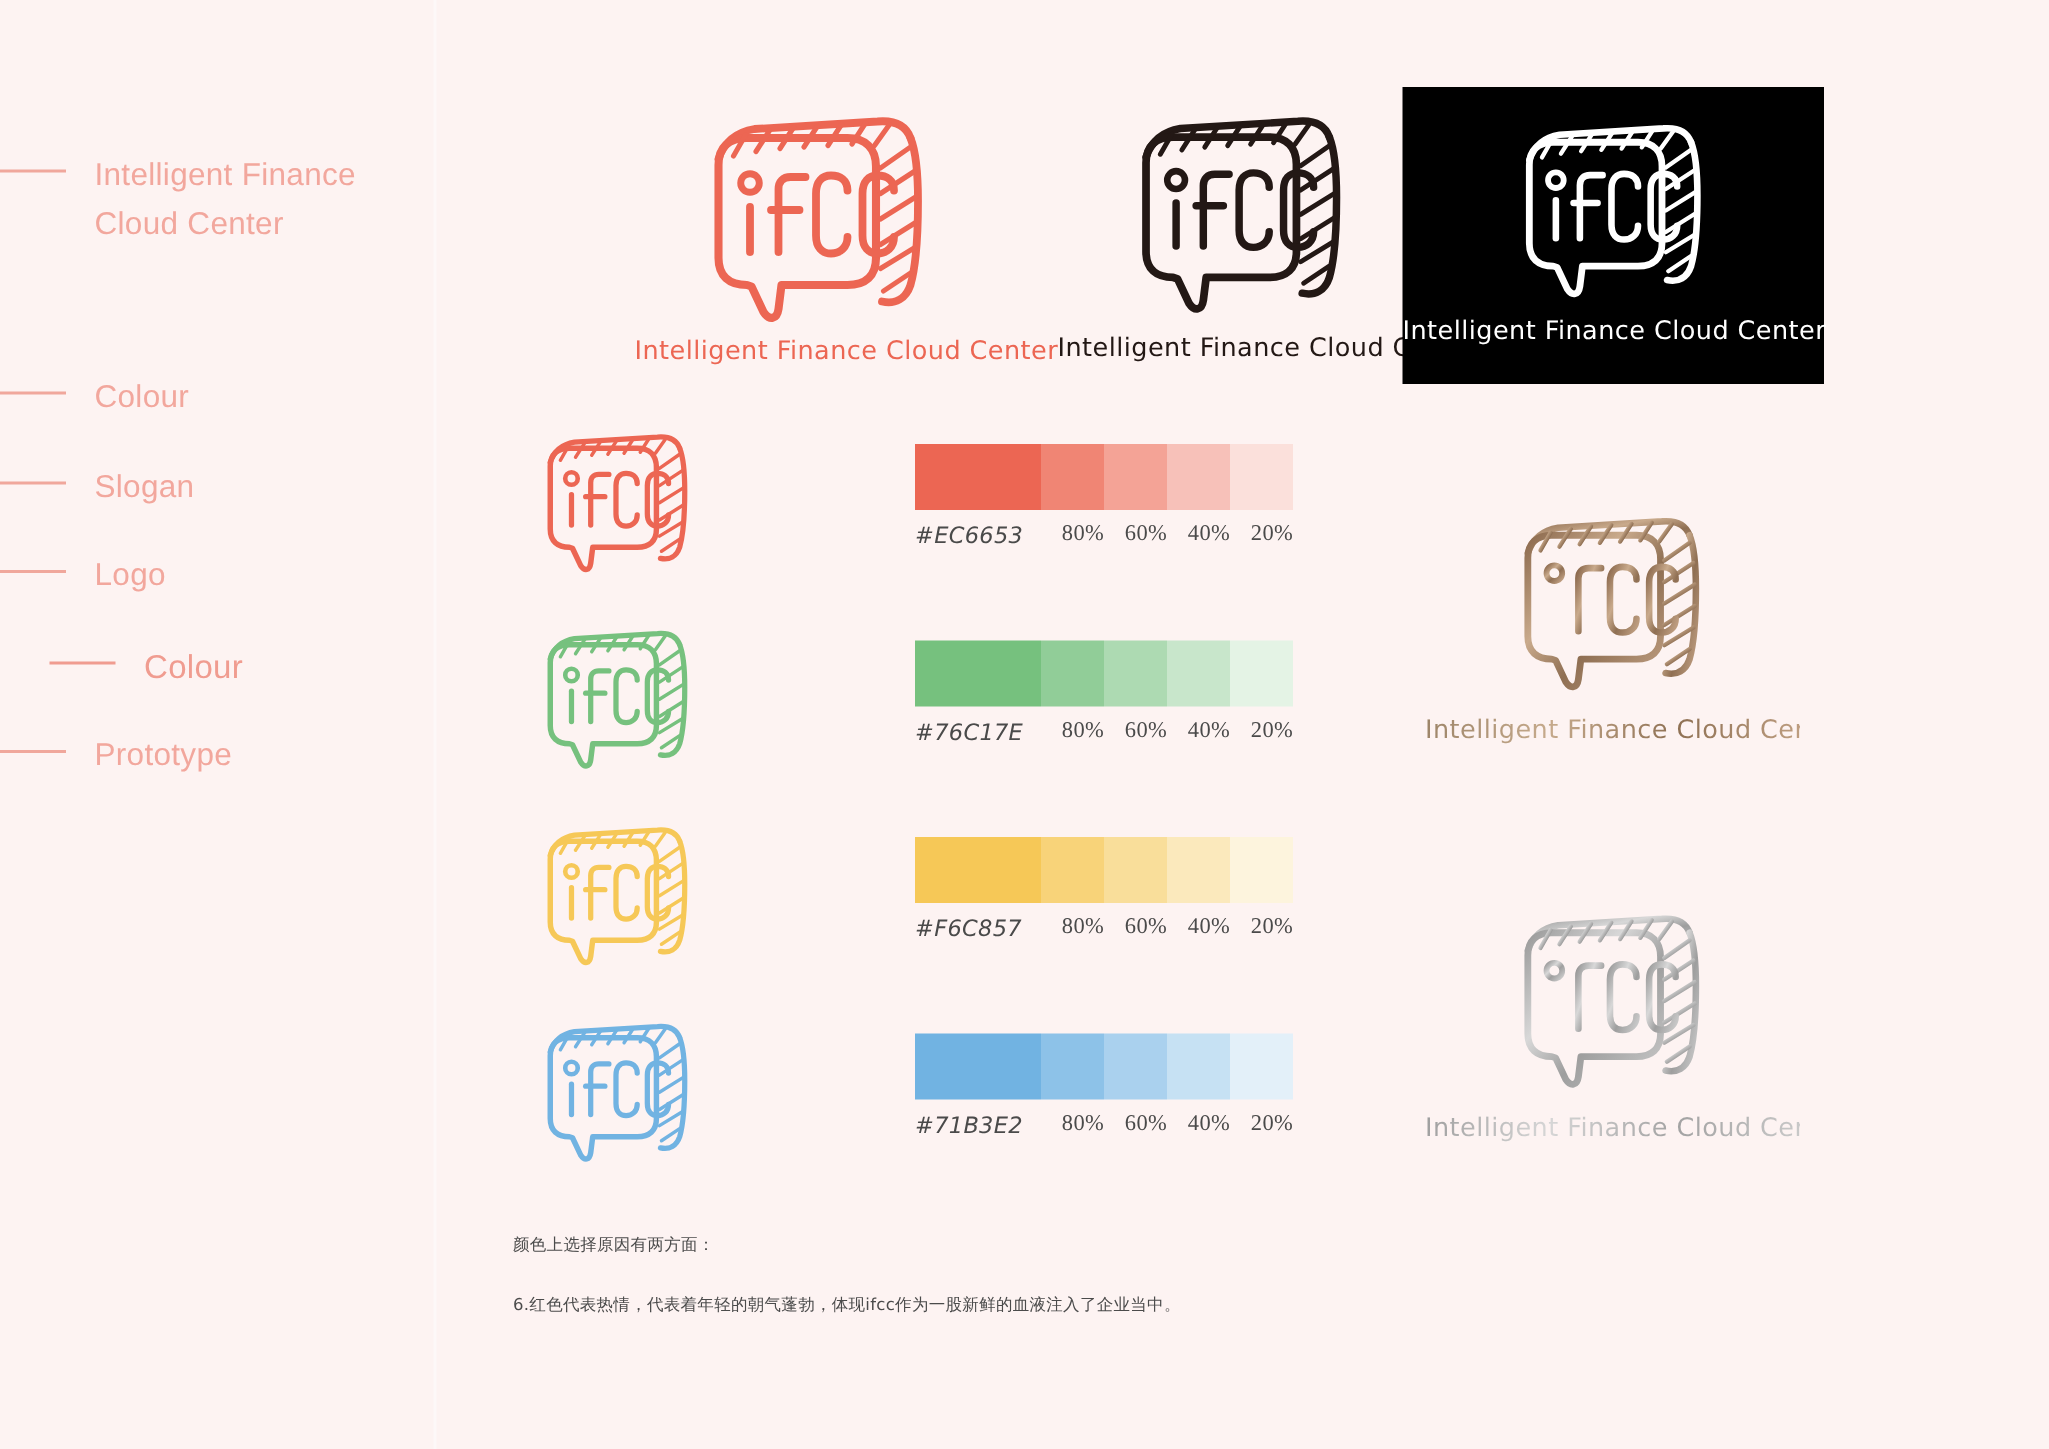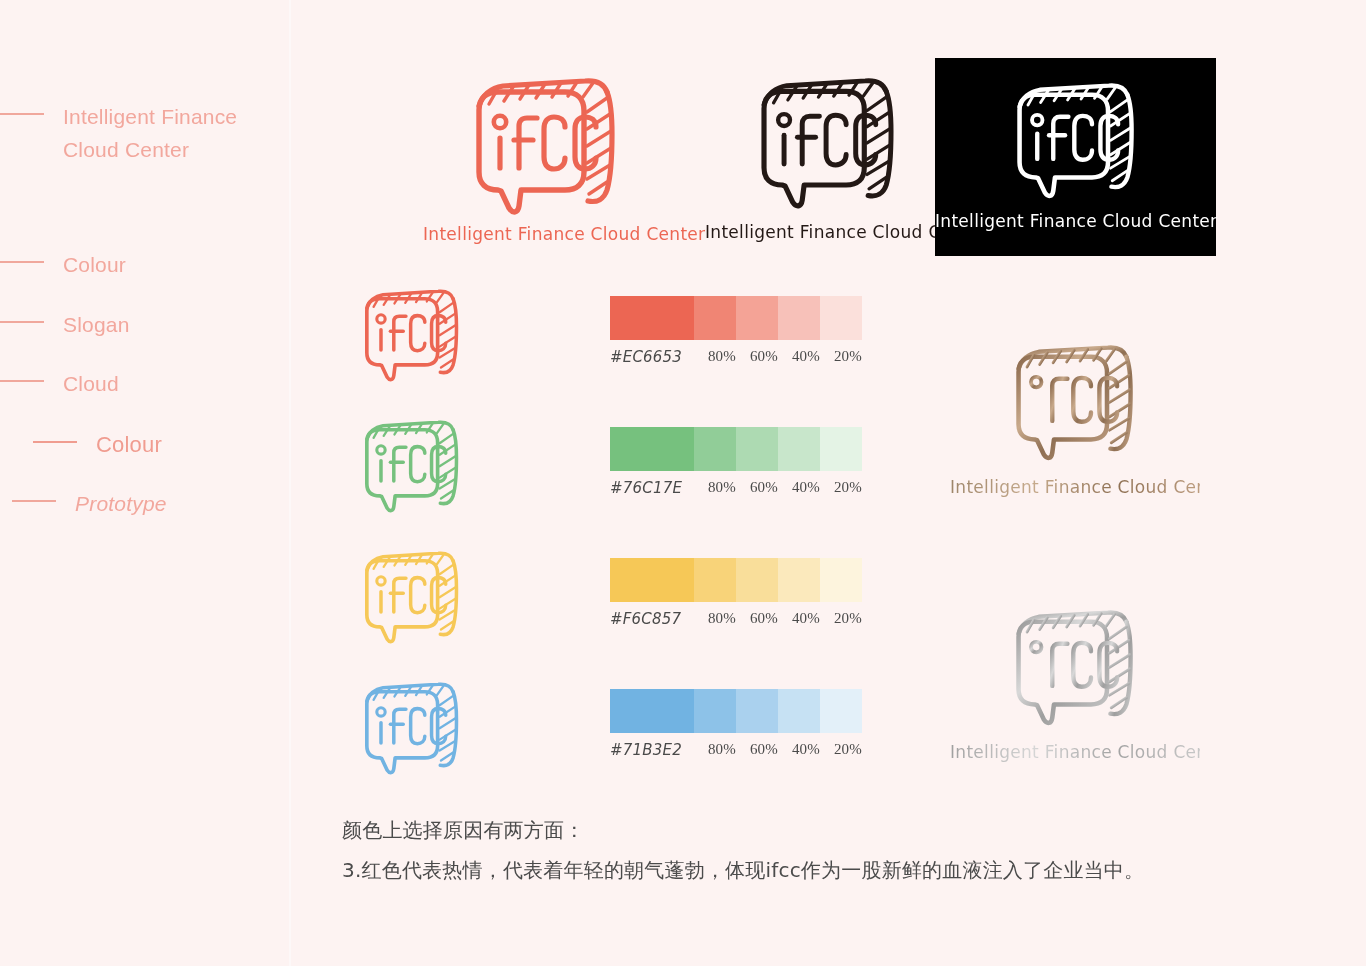--- a/index.html
+++ b/index.html
@@ -115,21 +115,21 @@
   
   #notes {
     position: absolute;
     left: 52px;
     top: 810px;
     width: 960px;
     font-family: "DejaVu Sans", sans-serif;
     color: #4b4b4b;
   }
   .note-line {
-    font-size: 20px;
+    font-size: 11px;
     line-height: 40px;
     white-space: nowrap;
     letter-spacing: 0.2px;
   }
 </style>
 </head>
 <body>
 
 <div id="sidebar">
 
@@ -143,29 +143,29 @@
     <span class="nav-label">Colour</span>
   </div>
 
   <div class="nav-item" style="left:0px; top:308px;">
     <span class="nav-rule"></span>
     <span class="nav-label">Slogan</span>
   </div>
 
   <div class="nav-item" style="left:0px; top:367px;">
     <span class="nav-rule"></span>
-    <span class="nav-label">Cloud</span>
+    <span class="nav-label">Logo</span>
   </div>
 
   <div class="nav-item active" style="left:33px; top:428px;">
     <span class="nav-rule"></span>
     <span class="nav-label">Colour</span>
   </div>
 
-  <div class="nav-item" style="left:12px; top:487px;font-style:italic;">
+  <div class="nav-item" style="left:0px; top:487px;">
     <span class="nav-rule"></span>
     <span class="nav-label">Prototype</span>
   </div>
 
   <div id="sidebar-divider"></div>
 </div>
 
 <div id="main">
 
   <svg width="0" height="0" style="position:absolute" aria-hidden="true">
@@ -340,16 +340,16 @@
       <span class="hex">#71B3E2</span>
       <span class="pct" style="left:84px;">80%</span>
       <span class="pct" style="left:126px;">60%</span>
       <span class="pct" style="left:168px;">40%</span>
       <span class="pct" style="left:210px;">20%</span>
     </div>
   </div>
 
   <div id="notes">
     <div class="note-line">颜色上选择原因有两方面：</div>
-    <div class="note-line">3.红色代表热情，代表着年轻的朝气蓬勃，体现ifcc作为一股新鲜的血液注入了企业当中。</div>
+    <div class="note-line">6.红色代表热情，代表着年轻的朝气蓬勃，体现ifcc作为一股新鲜的血液注入了企业当中。</div>
   </div>
 
 </div>
 
 </body></html>

